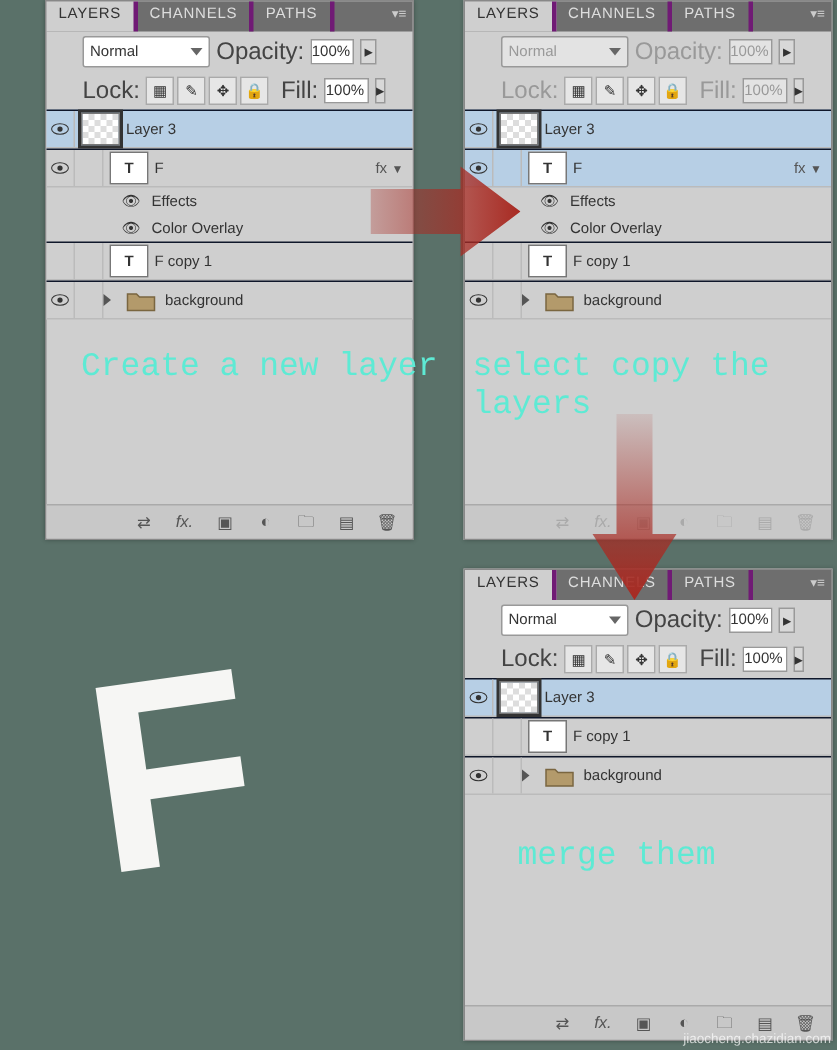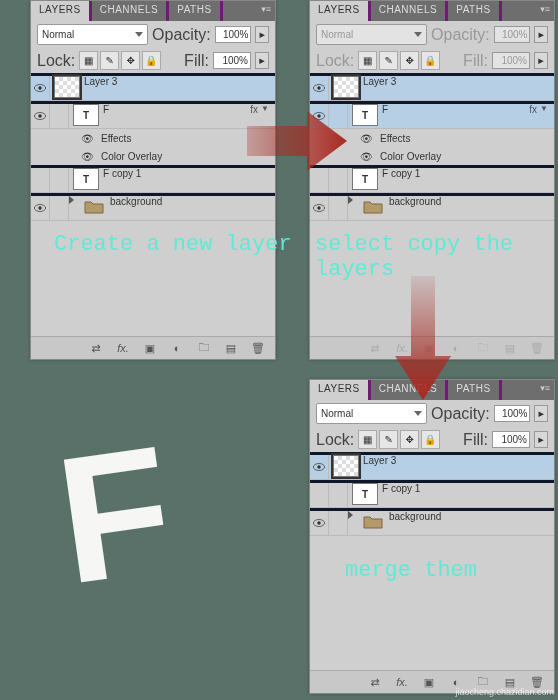--- a/index.html
+++ b/index.html
@@ -3,33 +3,33 @@
 <meta charset="utf-8">
 <style>
 html,body{margin:0;padding:0;width:558px;height:700px;background:#5a7169;font-family:Arial,Helvetica,sans-serif;font-size:11px;color:#333;position:relative;overflow:hidden}
 .panel{position:absolute;width:244px;background:#cfcfcf;border:1px solid #888;box-shadow:0 0 3px rgba(0,0,0,.3)}
 .p1{left:30px;top:0;height:358px}
 .p2{left:309px;top:0;height:358px}
 .p3{left:309px;top:379px;height:313px}
 .tabs{display:flex;background:#6e6e6e;height:20px}
 .tab{padding:3px 8px 0;font-size:10px;color:#ddd;letter-spacing:.5px;border-right:3px solid #701a75}
 .tab.active{background:#cfcfcf;color:#333}
-.row{display:flex;align-items:center;padding:3px 6px;gap:4px}
+.row{display:flex;align-items:center;padding:3px 24px;gap:4px}
 .sel{width:105px;height:17px;background:#fff;border:1px solid #999;border-radius:2px;padding:1px 4px;font-size:10px;display:inline-flex;align-items:center;justify-content:space-between}
 .sel.dis{color:#999;background:#e3e3e3}
 .tri{width:0;height:0;border-left:4px solid transparent;border-right:4px solid transparent;border-top:5px solid #666}
 .lbl{font-size:16px;color:#444}
 .lbl.dis{color:#999}
 .pct{width:34px;height:15px;background:#fff;border:1px solid #999;font-size:10px;text-align:right;padding-right:2px;display:inline-flex;align-items:center;justify-content:flex-end}
 .pct.dis{background:#e3e3e3;color:#999}
 .pb{width:12px;height:15px;background:#d8d8d8;border:1px solid #999;display:inline-flex;align-items:center;justify-content:center}
 .lockicons{display:flex;gap:2px;align-items:center}
 .li{width:17px;height:17px;border:1px solid #aaa;background:#e6e6e6;display:flex;align-items:center;justify-content:center;font-size:10px}
 .layers{background:#cfcfcf}
-.lrow{display:flex;border-top:3px solid #0f172a;border-bottom:1px solid #bbb;height:24px}
+.lrow{display:flex;align-items:center;border-top:1px solid #0f172a;border-bottom:1px solid #bbb;height:24px}
 .lrow.sel1{background:#b7cfe5}
 .eye{width:18px;height:24px;display:flex;align-items:center;justify-content:center;border-right:1px solid #bbb}
 .eye svg{width:14px;height:10px}
 .empeye{width:18px;height:24px;border-right:1px solid #bbb}
 .thumb{width:24px;height:20px;margin:0 4px;border:1px solid #777;background:#fff;display:flex;align-items:center;justify-content:center;font-size:10px;font-weight:bold}
 .thumb.checker{background:repeating-conic-gradient(#ddd 0 25%,#fff 0 50%) 0 0/8px 8px}
 .thumb.selborder{outline:2px solid #333}
 .thumb.folder{background:none;border:none}
 .lname{font-size:10px;flex:1}
 .fx{font-size:10px;color:#555;padding-right:3px}

